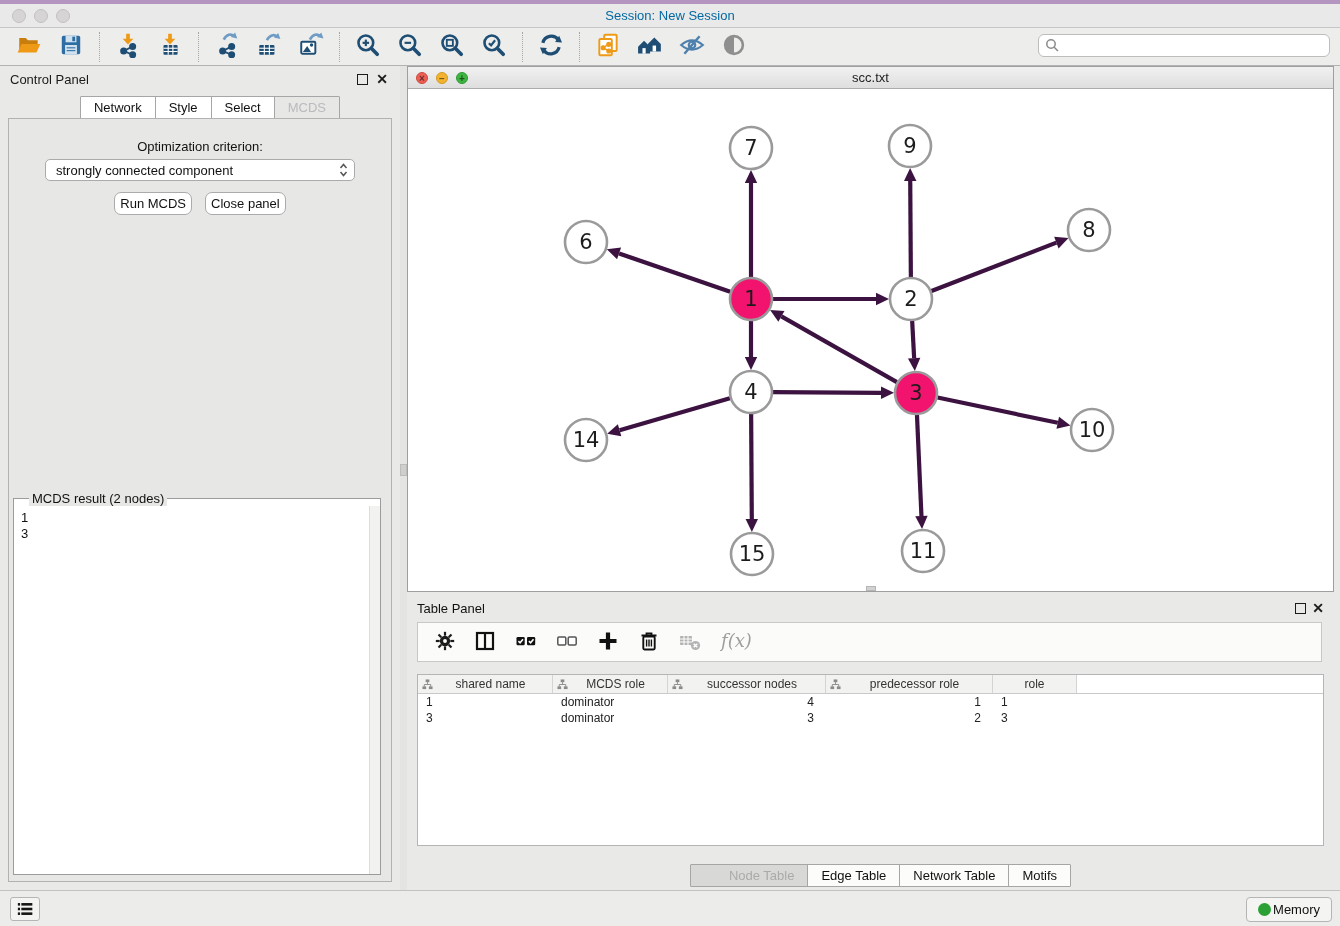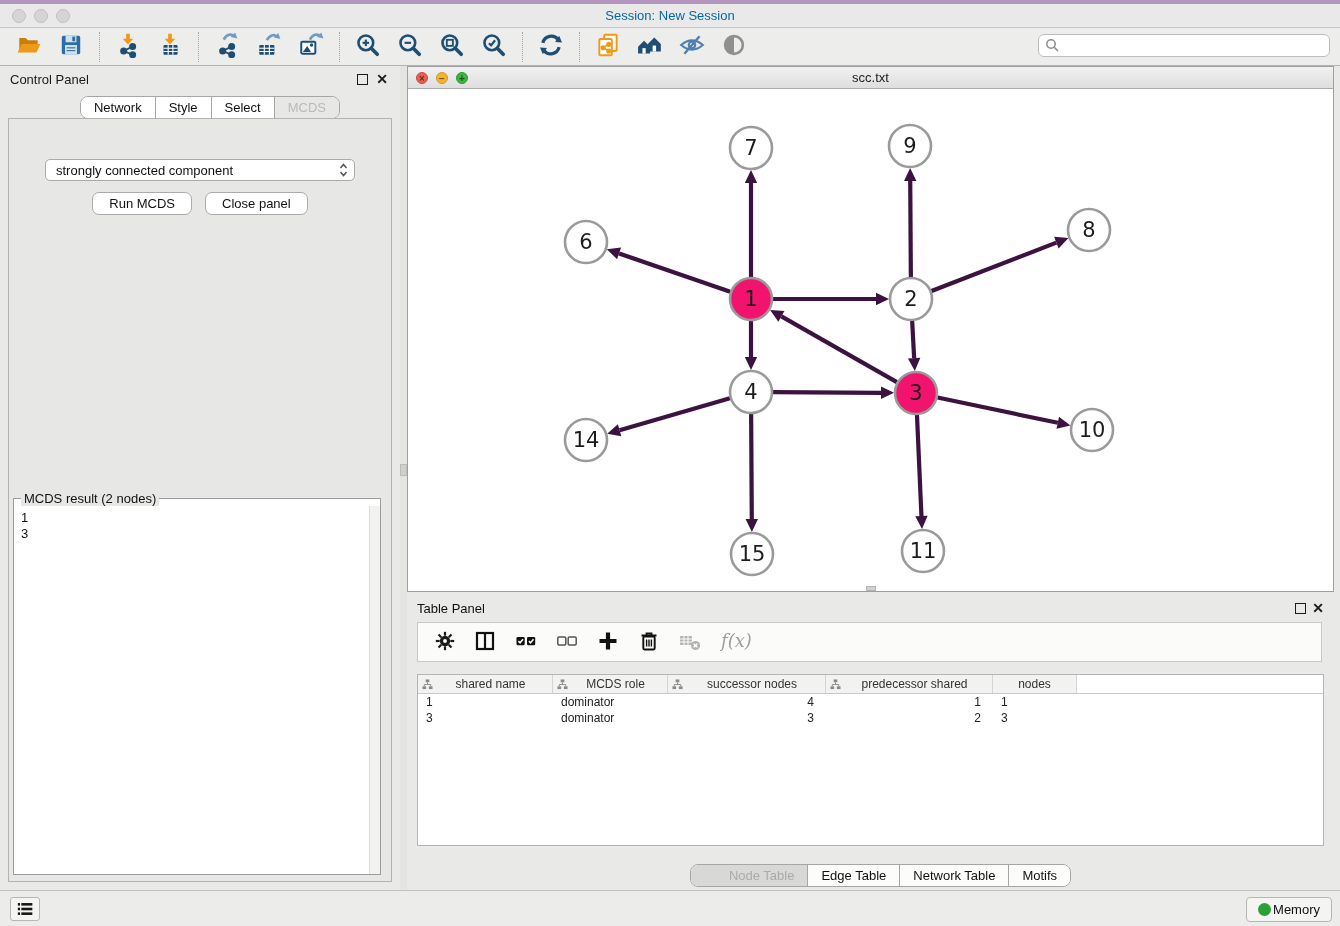--- a/index.html
+++ b/index.html
@@ -33,38 +33,38 @@
 
   
   .control-panel { position:absolute; left:0; top:0; width:400px; height:100%; background:#e9e9e7; }
   .panel-head { position:relative; height:28px; }
   .panel-head .ptitle { position:absolute; left:10px; top:6px; color:#1a1a1a; }
   .float-ico { position:absolute; top:8px; width:11px; height:11px; border:1.6px solid #1b1b1b; background:transparent; }
   .close-ico { position:absolute; top:5px; font-weight:bold; font-size:14px; color:#1b1b1b; line-height:16px; }
   .cp-float { right:32px; } .cp-close { right:12px; }
 
   .cp-tabs { position:absolute; top:30px; left:0; right:0; display:flex; justify-content:center; }
-  .seg-group { display:flex; border:1px solid #a6a6a6; border-radius:8px; overflow:hidden; background:#fff;margin-left:20px; }
+  .seg-group { display:flex; border:1px solid #a6a6a6; border-radius:1px; overflow:hidden; background:#fff;margin-left:20px; }
   .seg { padding:3px 13px; background:#fff; color:#111; border-left:1px solid #a6a6a6; white-space:nowrap; }
   .seg:first-child { border-left:none; }
   .seg.sel { background:#e7e7e5; color:#b9babd; }
 
   .cp-content { position:absolute; top:52px; left:8px; right:8px; bottom:8px; background:#e7e7e5;
                 border:1px solid #b2b2b2; }
   .opt-label { position:absolute; top:20px; left:0; right:0; text-align:center; }
   .cp-select { position:absolute; top:40px; left:36px; right:36px; height:22px; background:#fff;
                border:1px solid #ababab; border-radius:5px; display:flex; align-items:center; padding:0 6px 0 10px; }
   .cp-select .val { flex:1; }
   .cp-buttons { position:absolute; top:73px; left:0; right:0; display:flex; justify-content:center; gap:13px; }
-  .pbtn { background:#fff; border:1px solid #ababab; border-radius:7px; padding:3px 16px; font-size:13px;
+  .pbtn { background:#fff; border:1px solid #ababab; border-radius:7px; padding:3px 5px; font-size:13px;
           font-family:"Liberation Sans",sans-serif; color:#111; }
 
   .result-box { position:absolute; left:4px; right:10px; top:372px; bottom:6px; border:1px solid #9c9c9c;
                 background:#fff; }
-  .result-box legend { margin-left:7px; padding:0 3px; background:#e7e7e5; font-size:13px; }
+  .result-box legend { margin-left:15px; padding:0 3px; background:#e7e7e5; font-size:13px; }
   .result-list { position:absolute; top:2px; left:0; right:12px; bottom:2px; overflow:hidden; padding:2px 7px; }
   .result-item { line-height:16px; }
   .result-scroll { position:absolute; top:0; right:0; bottom:0; width:11px; background:#f2f2f1;
                    border-left:1px solid #ddd; }
 
   
   .vdivider { position:absolute; left:400px; top:0; width:7px; height:100%; background:#e4e4e2; }
   .vdivider .grab { position:absolute; top:398px; left:0; width:7px; height:12px; background:#cfcfcd; border:1px solid #bcbcba; }
 
   
@@ -304,20 +304,21 @@
       </div>
       <div class="cp-tabs">
         <div class="seg-group" id="cp-tabgroup">
             <div class="seg">Network</div>
             <div class="seg">Style</div>
             <div class="seg">Select</div>
             <div class="seg sel">MCDS</div>
           </div>
       </div>
       <div class="cp-content">
+        <div class="opt-label">Optimization criterion:</div>
         <div class="cp-select">
           <span class="val">strongly connected component</span>
           <svg width="9" height="16" viewBox="0 0 9 16">
             <path d="M1.5 6 L4.5 2.5 L7.5 6" stroke="#555" stroke-width="1.5" fill="none"></path>
             <path d="M1.5 10 L4.5 13.5 L7.5 10" stroke="#555" stroke-width="1.5" fill="none"></path>
           </svg>
         </div>
         <div class="cp-buttons">
           <button class="pbtn">Run MCDS</button>
           <button class="pbtn">Close panel</button>
@@ -529,24 +530,24 @@
                 <span style="display:flex">
                   <svg width="11" height="11" viewBox="0 0 12 12">
                     <g fill="#8a8a8a">
                       <rect x="4" y="0.5" width="4" height="3"></rect>
                       <rect x="0.5" y="8" width="4" height="3"></rect>
                       <rect x="7.5" y="8" width="4" height="3"></rect>
                     </g>
                     <path d="M6 3.5 V6 M2.5 8 V6 H9.5 V8" stroke="#8a8a8a" fill="none" stroke-width="1"></path>
                   </svg>
                 </span>
-                <span class="lbl">predecessor shared</span>
+                <span class="lbl">predecessor role</span>
               </div>
               <div class="th" style="width: 84px;">
-                <span class="lbl">nodes</span>
+                <span class="lbl">role</span>
               </div>
               <div style="flex: 1 1 0%;"></div>
             </div>
           <div id="table-body">
               <div class="trow">
                 <div class="td" style="width: 135px;">1</div>
                 <div class="td" style="width: 115px;">dominator</div>
                 <div class="td right" style="width: 158px;">4</div>
                 <div class="td right" style="width: 167px;">1</div>
                 <div class="td" style="width: 84px;">1</div>

